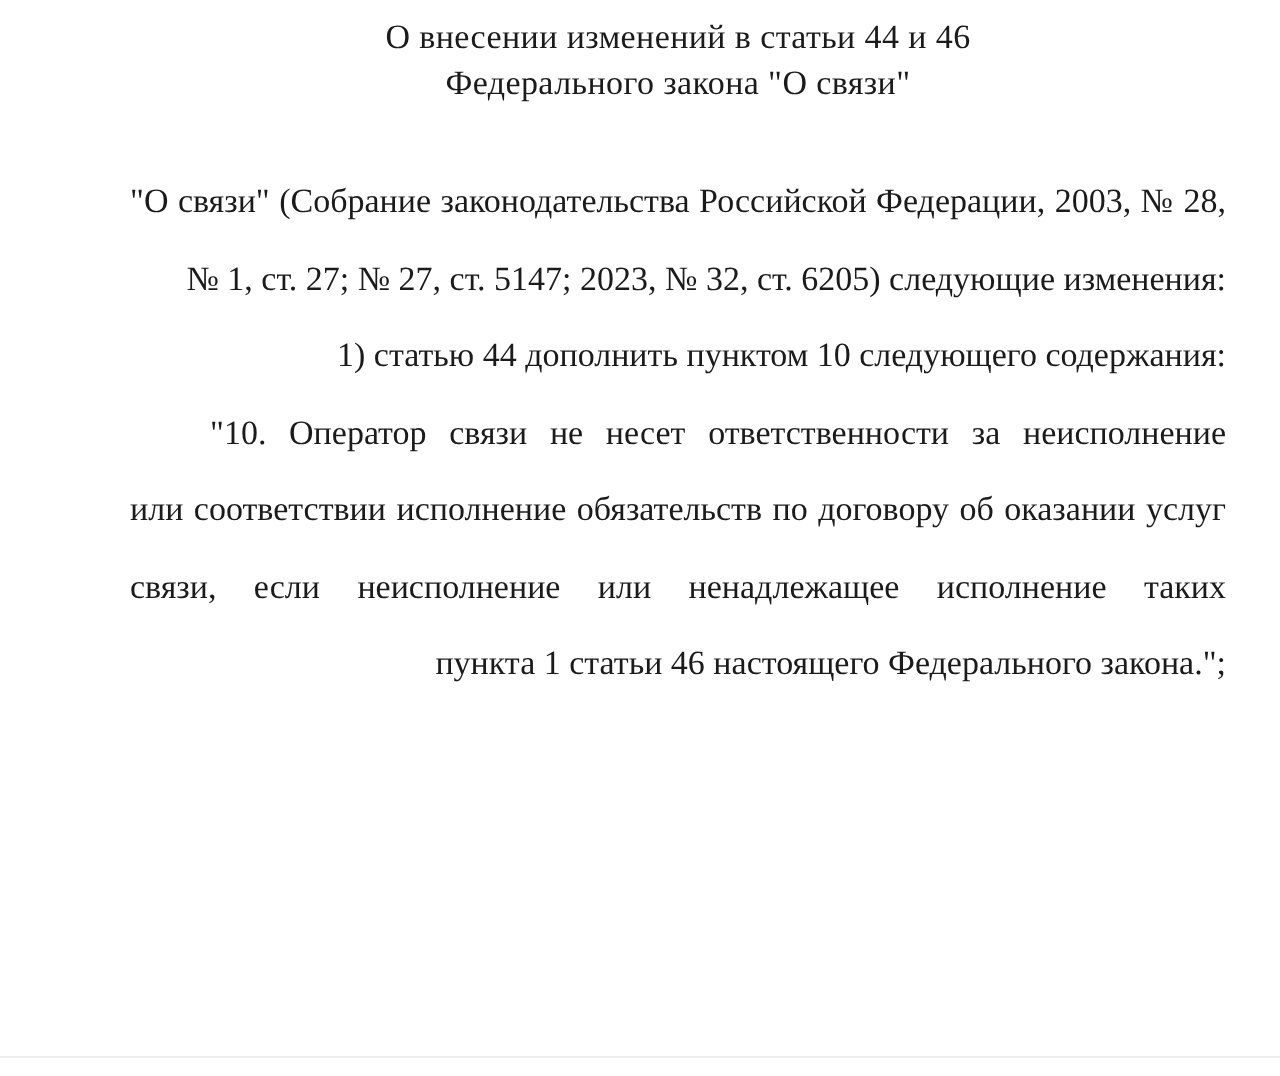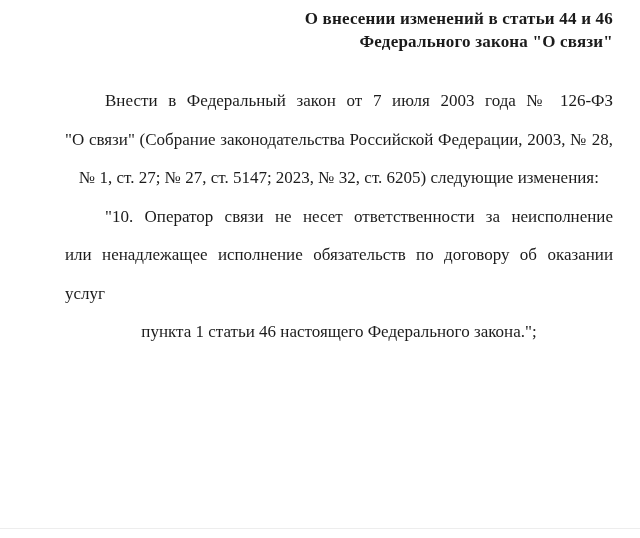--- a/index.html
+++ b/index.html
@@ -16,33 +16,33 @@
     font-family: "Liberation Serif", "DejaVu Serif", serif;
     color: #1b1b1b;
   }
   .doc {
     position: absolute;
     left: 65px;
     top: 7px;
     width: 548px;
   }
   .doc-title {
-    text-align: right;
-    font-weight: bold;
+    text-align: center;
+    font-weight: normal;
     font-size: 17px;
     line-height: 23px;
     letter-spacing: 0.2px;
   }
   .doc-body {
     margin-top: 29px;
     font-size: 17px;
     line-height: 38.5px;
   }
   .line {
-    text-align: center;
+    text-align: right;
     min-height: 38.5px;
   }
   .line.fill {
     text-align: justify;
     text-align-last: justify;
   }
   .line.indent {
     text-indent: 40px;
   }
   .page-edge-shadow {
@@ -59,23 +59,24 @@
 
 <div class="page">
   <div class="doc">
 
     <div class="doc-title">
       <div>О внесении изменений в статьи 44 и 46</div>
       <div>Федерального закона "О связи"</div>
     </div>
 
     <div class="doc-body">
-      <div class="line indent fill">Внести в Федеральный закон от 7 июля 2003 года № 126-ФЗ</div>
       <div class="line fill">"О связи" (Собрание законодательства Российской Федерации, 2003, № 28,</div>
       <div class="line">№ 1, ст. 27; № 27, ст. 5147; 2023, № 32, ст. 6205) следующие изменения:</div>
+      <div class="line indent">1) статью 44 дополнить пунктом 10 следующего содержания:</div>
       <div class="line indent fill">"10. Оператор связи не несет ответственности за неисполнение</div>
-      <div class="line fill">или ненадлежащее исполнение обязательств по договору об оказании услуг</div>
+      <div class="line fill">или соответствии исполнение обязательств по договору об оказании услуг</div>
+      <div class="line fill">связи, если неисполнение или ненадлежащее исполнение таких</div>
       <div class="line">пункта 1 статьи 46 настоящего Федерального закона.";</div>
     </div>
 
   </div>
   <div class="page-edge-shadow"></div>
 </div>
 
 </body></html>

